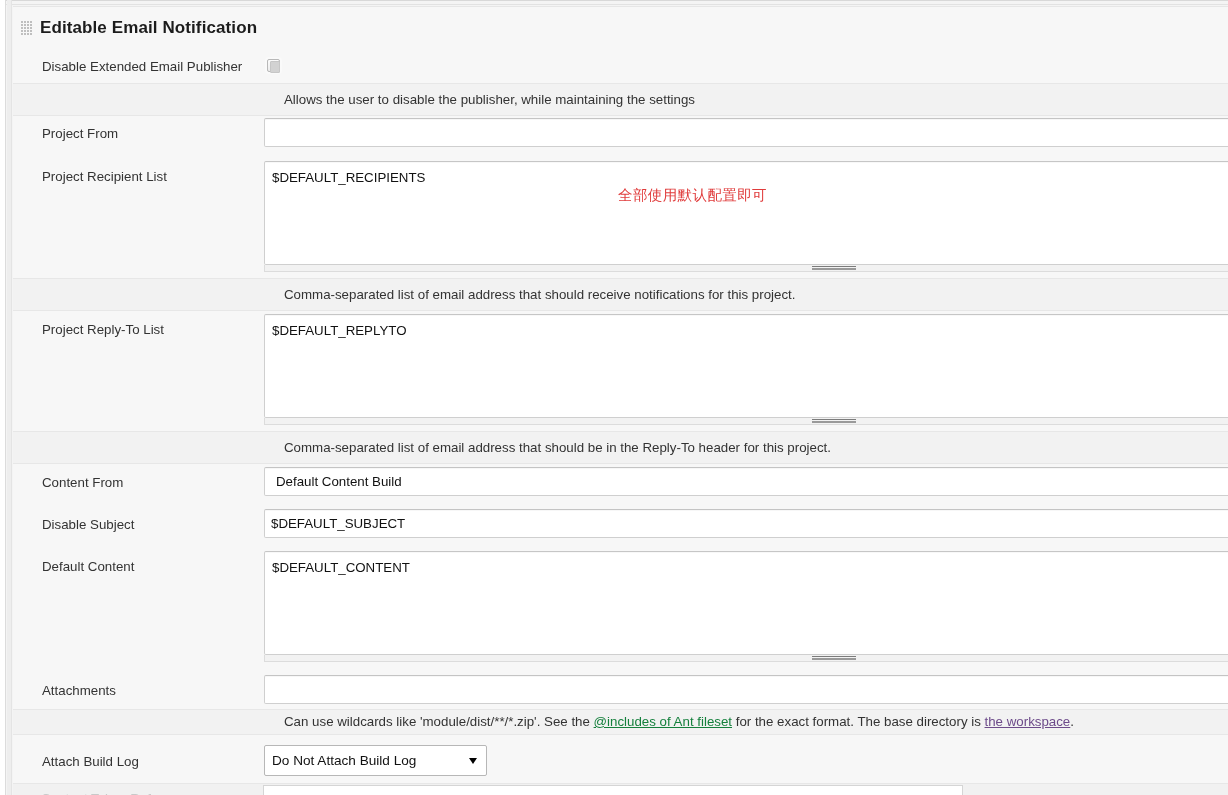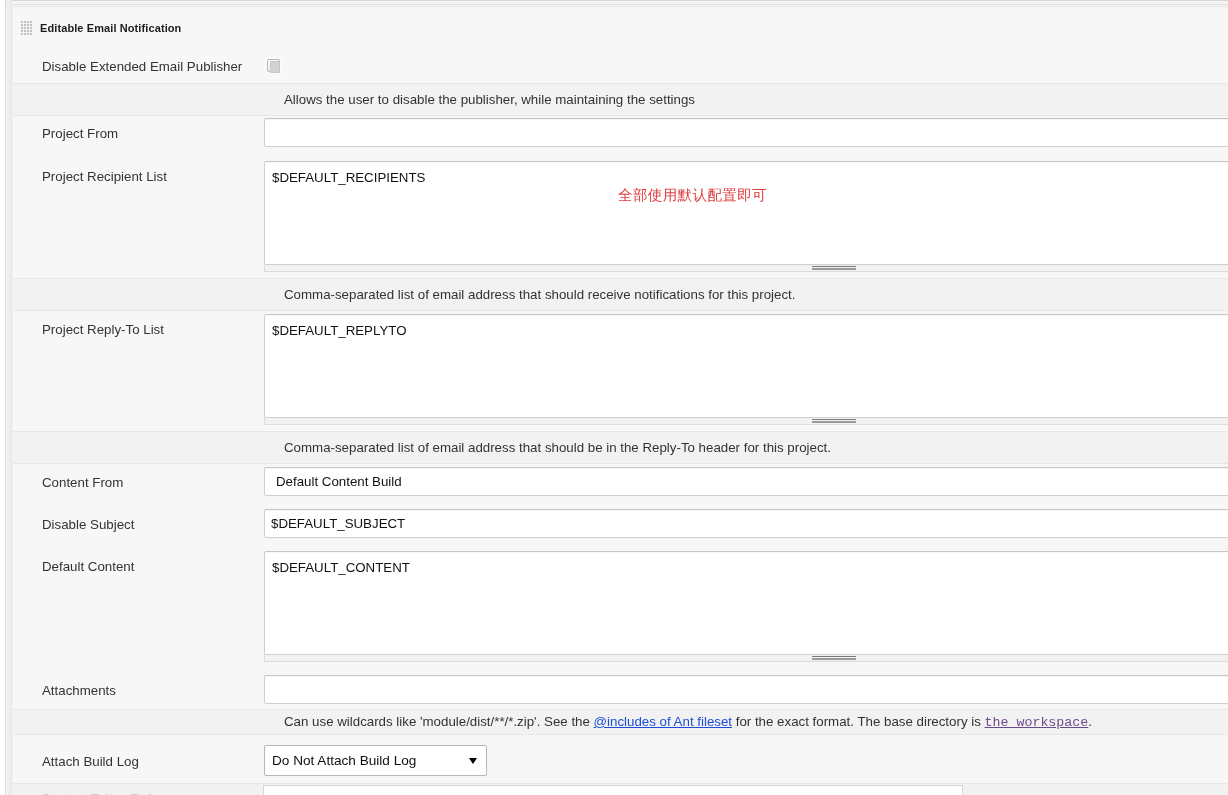--- a/index.html
+++ b/index.html
@@ -60,21 +60,21 @@
   .grip {
     width: 11px; height: 15px;
     background-image:
       radial-gradient(circle at 1px 1px, #b9b9b9 0.8px, transparent 0.9px);
     background-size: 3px 3px;
     background-position: 0 0;
     opacity: .9;
     cursor: move;
   }
   .section-title {
-    font-size: 11px;
+    font-size: 17px;
     font-weight: bold;
     color: #1c1c1c;
     letter-spacing: .1px;
     white-space: nowrap;
   }
 
   
   .row {
     position: absolute;
     left: 1px;
@@ -204,24 +204,24 @@
     position: absolute;
     left: 2px; top: 1px;
     width: 8px; height: 10px;
     background: #d2d2d2;
     border: 1px solid #c6c6c6;
     border-radius: 1px;
   }
 
   
   a.lnk {
-    color: #1d4ed8;
+    color: #15803d;
     text-decoration: underline;
   }
-  a.lnk.visited { color: #6d4b8a; font-family: Liberation Mono, monospace; }
+  a.lnk.visited { color: #6d4b8a; }
 
   
   .annot {
     position: absolute;
     left: 618px; top: 186px;
     font-family: "DejaVu Sans", "Liberation Sans", sans-serif;
     font-size: 14.5px;
     color: #e03b3b;
     white-space: nowrap;
     letter-spacing: .4px;

